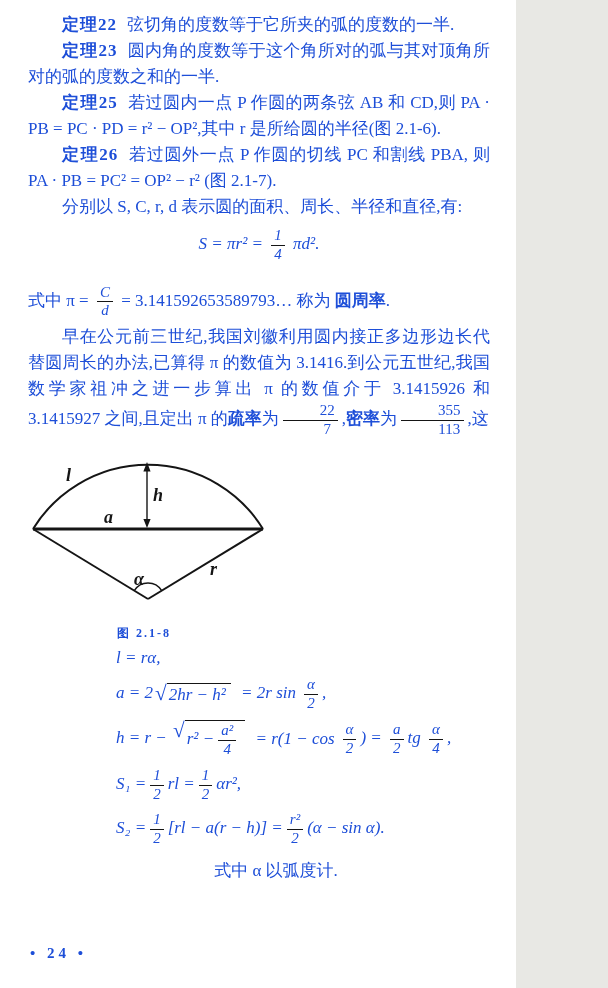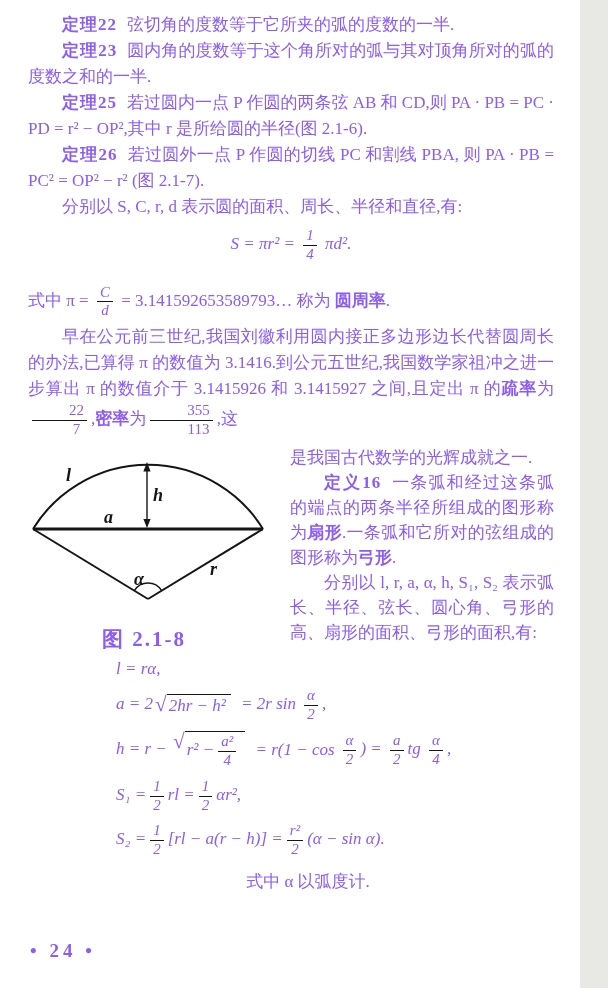--- a/index.html
+++ b/index.html
@@ -1,20 +1,20 @@
 <!DOCTYPE html>
 <html lang="zh"><head>
 <meta charset="utf-8">
 <style>
   html,body{margin:0;padding:0;background:#e8e8e4;}
   .page{
     position:relative;
-    width:580px;height:988px;
+    width:516px;height:988px;
     background:#ffffff;
-    color:#8b5cf6;
+    color:#1d4ed8;
     font-family:"Liberation Serif","DejaVu Serif",serif;
     box-sizing:border-box;
     padding:12px 26px 0 28px;
     overflow:hidden;
   }
   p{margin:0;}
   .para{font-size:17px;line-height:26px;}
   .just{text-align:justify;}
   .indent{text-indent:2em;}
   b,.bold{font-weight:bold;}
@@ -33,27 +33,27 @@
   .sqrt{display:inline-block;vertical-align:middle;white-space:nowrap;margin:0 2px;}
   .rad{font-style:normal;font-size:1.25em;vertical-align:top;line-height:1;}
   .vinc{border-top:1.6px solid #151515;padding:1px 5px 0 2px;display:inline-block;}
   .pi-line{margin-top:20px;}
   .hist{margin-top:4px;}
   
   .twocol{display:flex;margin-top:6px;}
   .figcol{width:262px;flex:0 0 262px;padding-top:4px;}
   .rcol{flex:1;}
   .rcol .para{line-height:25px;}
-  .caption{font-size:21px;font-weight:bold;text-align:center;
+  .caption{font-size:12px;font-weight:bold;text-align:center;
            letter-spacing:2px;margin-top:4px;padding-right:30px;}
   
   .bform{margin:8px 0 8px 88px;font-style:italic;font-size:17px;line-height:1.2;}
   .bform .gap{margin:0 4px;}
   .note{margin-top:10px;text-align:center;}
-  .pagenum{position:absolute;left:30px;bottom:26px;font-size:19px;
+  .pagenum{position:absolute;left:30px;bottom:26px;font-size:15px;
            font-weight:bold;letter-spacing:4px;}
   
   svg .ln{stroke:#151515;stroke-width:2;fill:none;}
   svg .thin{stroke-width:1.4;}
   svg .chord{stroke:#151515;stroke-width:3;}
   svg .flabel{font-family:"Liberation Serif","DejaVu Serif",serif;
               font-style:italic;font-weight:bold;font-size:18px;fill:#151515;}
   svg polygon{fill:#151515;}
 </style>
 </head>
@@ -102,25 +102,20 @@
         <polygon points="119,79 115.4,70 122.6,70"></polygon>
         <path class="ln thin" d="M 106.3 141.7 A 16 16 0 0 1 133.7 141.7"></path>
         <text class="flabel" x="38" y="32">l</text>
         <text class="flabel" x="76" y="74">a</text>
         <text class="flabel" x="125" y="52">h</text>
         <text class="flabel" x="182" y="126">r</text>
         <text class="flabel" x="106" y="136">α</text>
       </svg>
       <div class="caption">图  2.1-8</div>
     </div>
-    <div class="rcol">
-      <p class="para just">是我国古代数学的光辉成就之一.</p>
-      <p class="para just indent"><b class="tl">定义16</b><span>一条弧和经过这条弧的端点的两条半径所组成的图形称为</span><b>扇形</b><span>.一条弧和它所对的弦组成的图形称为</span><b>弓形</b><span>.</span></p>
-      <p class="para just indent">分别以 l, r, a, α, h, S₁, S₂ 表示弧长、半径、弦长、圆心角、弓形的高、扇形的面积、弓形的面积,有:</p>
-    </div>
   </div>
 
   <div class="bform" style="margin-top:6px"><span>l = rα,</span></div>
 
   <div class="bform">
     <span>a = 2</span><span class="sqrt"><span class="rad">√</span><span class="vinc">2hr − h²</span></span>
     <span class="gap">= 2r sin</span><span class="frac"><span class="num">α</span><span class="den">2</span></span><span>,</span>
   </div>
 
   <div class="bform">

